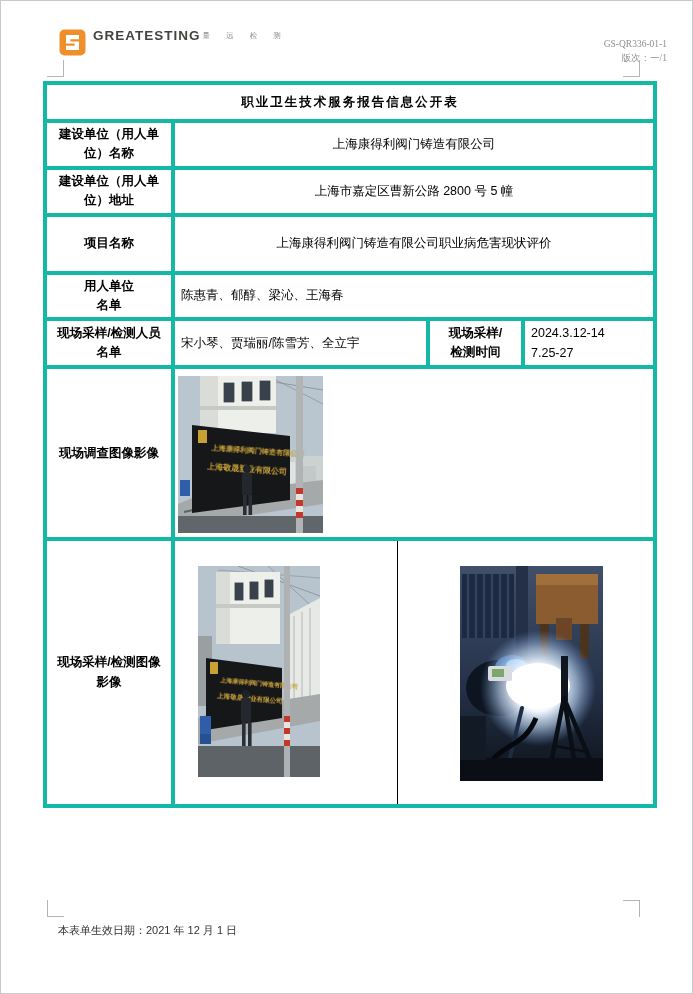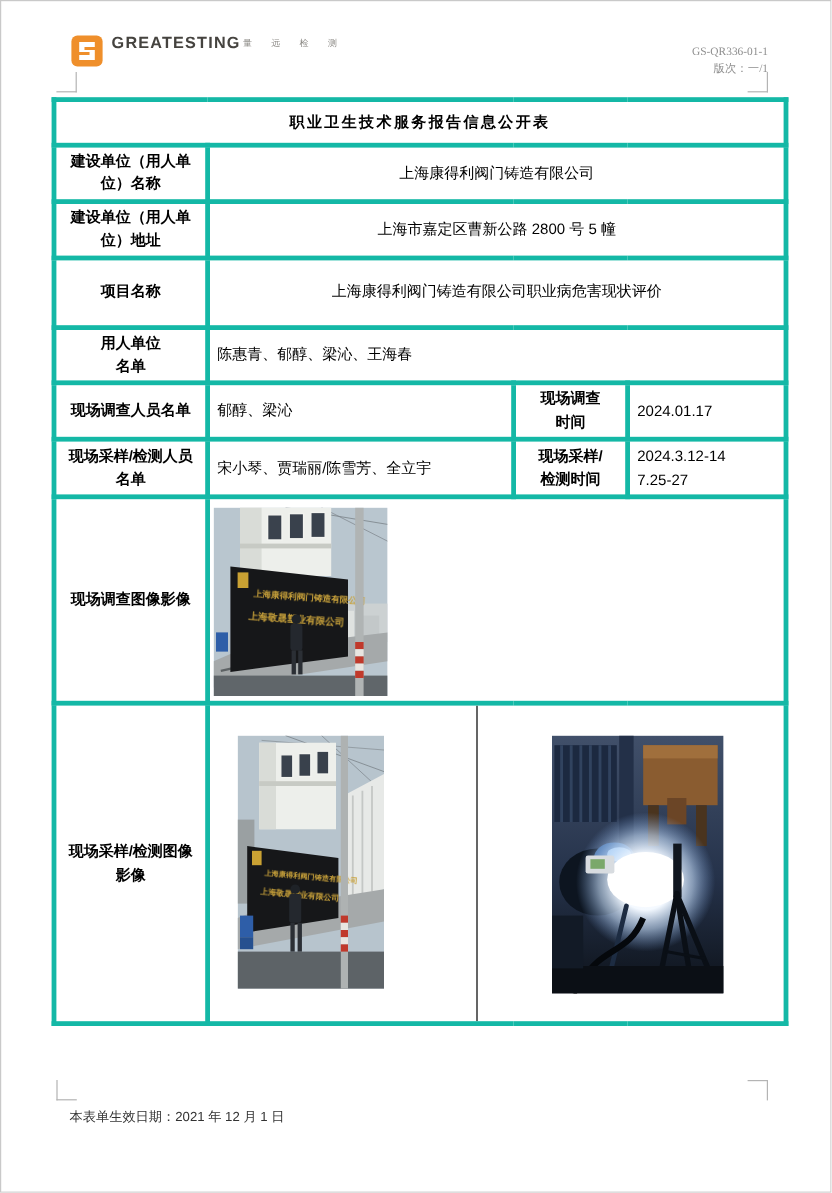--- a/index.html
+++ b/index.html
@@ -8,21 +8,21 @@
     background:#ffffff;border:1px solid #c9c9c9;overflow:hidden;
     font-family:"Liberation Sans","DejaVu Sans",sans-serif;color:#000;
   }
   
   .logo{position:absolute;left:58px;top:28px;display:flex;align-items:flex-start;}
   .logo-icon{width:27px;height:27px;margin-right:7px;}
   .logo-texts{display:flex;flex-direction:row;}
   .logo-brand{font-size:13.5px;font-weight:bold;color:#45433f;letter-spacing:1px;line-height:1.1;}
   .logo-sub{font-size:7.5px;color:#8f8d89;letter-spacing:7px;margin-top:2px;padding-left:2px;}
   .doc-code{
-    position:absolute;right:52px;top:36px;text-align:right;
+    position:absolute;right:25px;top:36px;text-align:right;
     font-family:"Liberation Serif","DejaVu Serif",serif;
     font-size:9.5px;color:#8f8f8f;line-height:1.5;
   }
   
   .mark{position:absolute;width:16px;height:16px;}
   .mark.tl{left:46px;top:59px;border-right:1px solid #b4b4b4;border-bottom:1px solid #b4b4b4;}
   .mark.tr{left:622px;top:59px;border-right:1px solid #b4b4b4;border-bottom:1px solid #b4b4b4;}
   .mark.bl{left:46px;top:899px;border-left:1px solid #b4b4b4;border-bottom:1px solid #b4b4b4;}
   .mark.br{left:622px;top:899px;border-right:1px solid #b4b4b4;border-top:1px solid #b4b4b4;}
   
@@ -102,27 +102,20 @@
       <td class="lbl">项目名称</td>
       <td class="val-c" colspan="3">上海康得利阀门铸造有限公司职业病危害现状评价</td>
     </tr>
 
     <tr class="h37">
       <td class="lbl">用人单位
 名单</td>
       <td class="val-l" colspan="3">陈惠青、郁醇、梁沁、王海春</td>
     </tr>
 
-    <tr class="h38">
-      <td class="lbl">现场调查人员名单</td>
-      <td class="val-l">郁醇、梁沁</td>
-      <td class="lbl">现场调查
-时间</td>
-      <td class="val-l">2024.01.17</td>
-    </tr>
 
     <tr class="h38">
       <td class="lbl">现场采样/检测人员
 名单</td>
       <td class="val-l">宋小琴、贾瑞丽/陈雪芳、全立宇</td>
       <td class="lbl">现场采样/
 检测时间</td>
       <td class="val-l pre">2024.3.12-14
 7.25-27</td>
     </tr>

